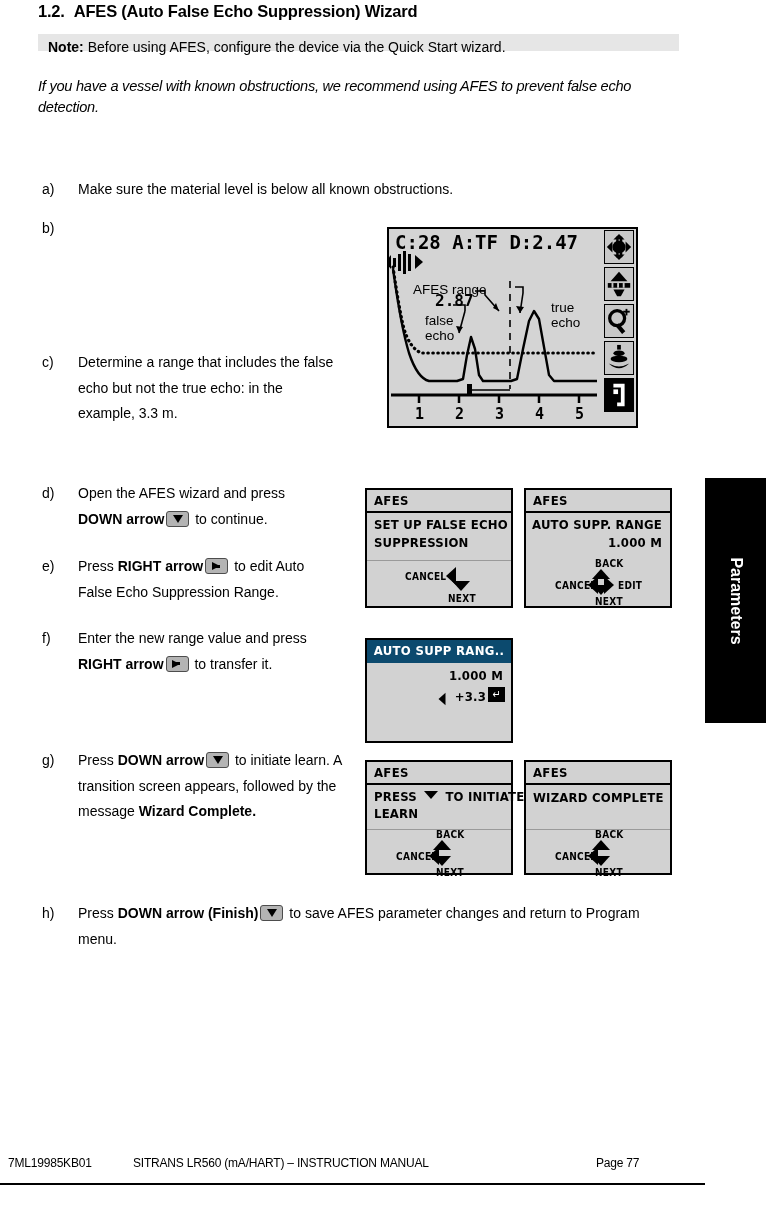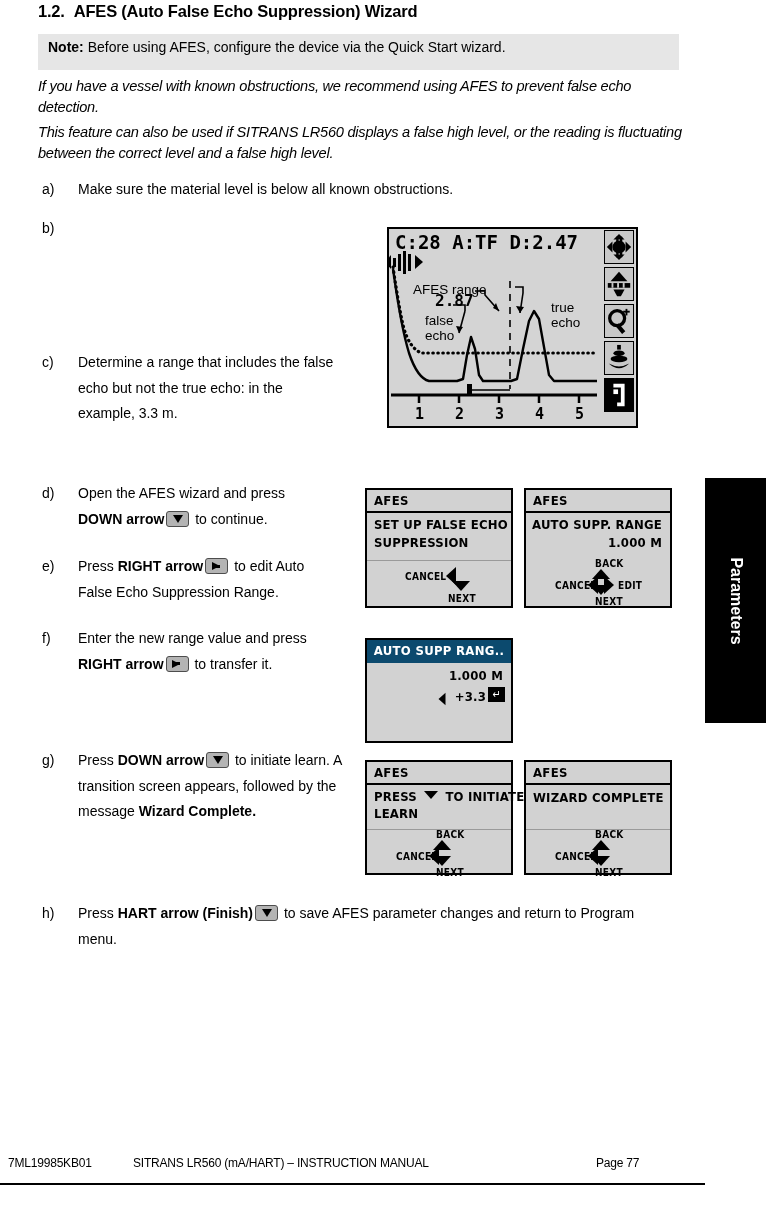--- a/index.html
+++ b/index.html
@@ -13,21 +13,21 @@
   
   .h-sec{
     position:absolute;left:38px;top:2px;width:640px;
     font-size:16.5px;font-weight:bold;letter-spacing:-0.2px;
     white-space:nowrap;
   }
   .h-sec .num{margin-right:9px;}
 
   
   .note{
-    position:absolute;left:38px;top:34px;width:641px;height:36px;
+    position:absolute;left:38px;top:34px;width:641px;height:17px;
     background:#e6e6e6;
   }
   .note-txt{
     position:absolute;left:10px;top:5px;font-size:14px;white-space:nowrap;
   }
   .note-txt b{font-weight:bold;}
 
   
   .ital{
     position:absolute;left:38px;width:648px;
@@ -182,21 +182,20 @@
   </div>
 
   <div class="note">
     <div class="note-txt">
       <b>Note:</b>
       <span>Before using AFES, configure the device via the Quick Start wizard.</span>
     </div>
   </div>
 
   <div class="ital" id="ital1">If you have a vessel with known obstructions, we recommend using AFES to prevent false echo detection.</div>
-  <div class="ital" id="ital2">This feature can also be used if SITRANS LR560 displays a false high level, or the reading is fluctuating between the correct level and a false high level.</div>
 
   <div class="li" id="li-a">
     <span class="mk">a)</span>
     <span class="bd">Make sure the material level is below all known obstructions.</span>
   </div>
 
   <div class="li" id="li-b">
     <span class="mk">b)</span>
   </div>
 
@@ -231,21 +230,21 @@
   <div class="li" id="li-g">
     <span class="mk">g)</span>
     <span class="bd">
       <span>Press </span><b>DOWN arrow</b><span class="key down"><i class="tri"></i></span><span> to initiate learn. A transition screen appears, followed by the message </span><b>Wizard Complete.</b>
     </span>
   </div>
 
   <div class="li" id="li-h">
     <span class="mk">h)</span>
     <span class="bd">
-      <span>Press </span><b>HART arrow (Finish)</b><span class="key down"><i class="tri"></i></span><span> to save AFES parameter changes and return to Program menu.</span>
+      <span>Press </span><b>DOWN arrow (Finish)</b><span class="key down"><i class="tri"></i></span><span> to save AFES parameter changes and return to Program menu.</span>
     </span>
   </div>
 
   <div class="lcd-profile">
     <svg class="plot" viewBox="0 0 216 197" preserveAspectRatio="none">
 
       <path d="M4,38 C7,58 10,78 14,96 C18,112 24,120 32,124 L208,124" fill="none" stroke="#000" stroke-width="3.2" stroke-dasharray="0.5,4.5" stroke-linecap="round"></path>
 
       <path d="M4,40 C8,68 12,98 20,124 C26,142 32,150 40,152 L68,152
                L74,150 L78,126 L82,108 L86,120 L90,146 L94,152

